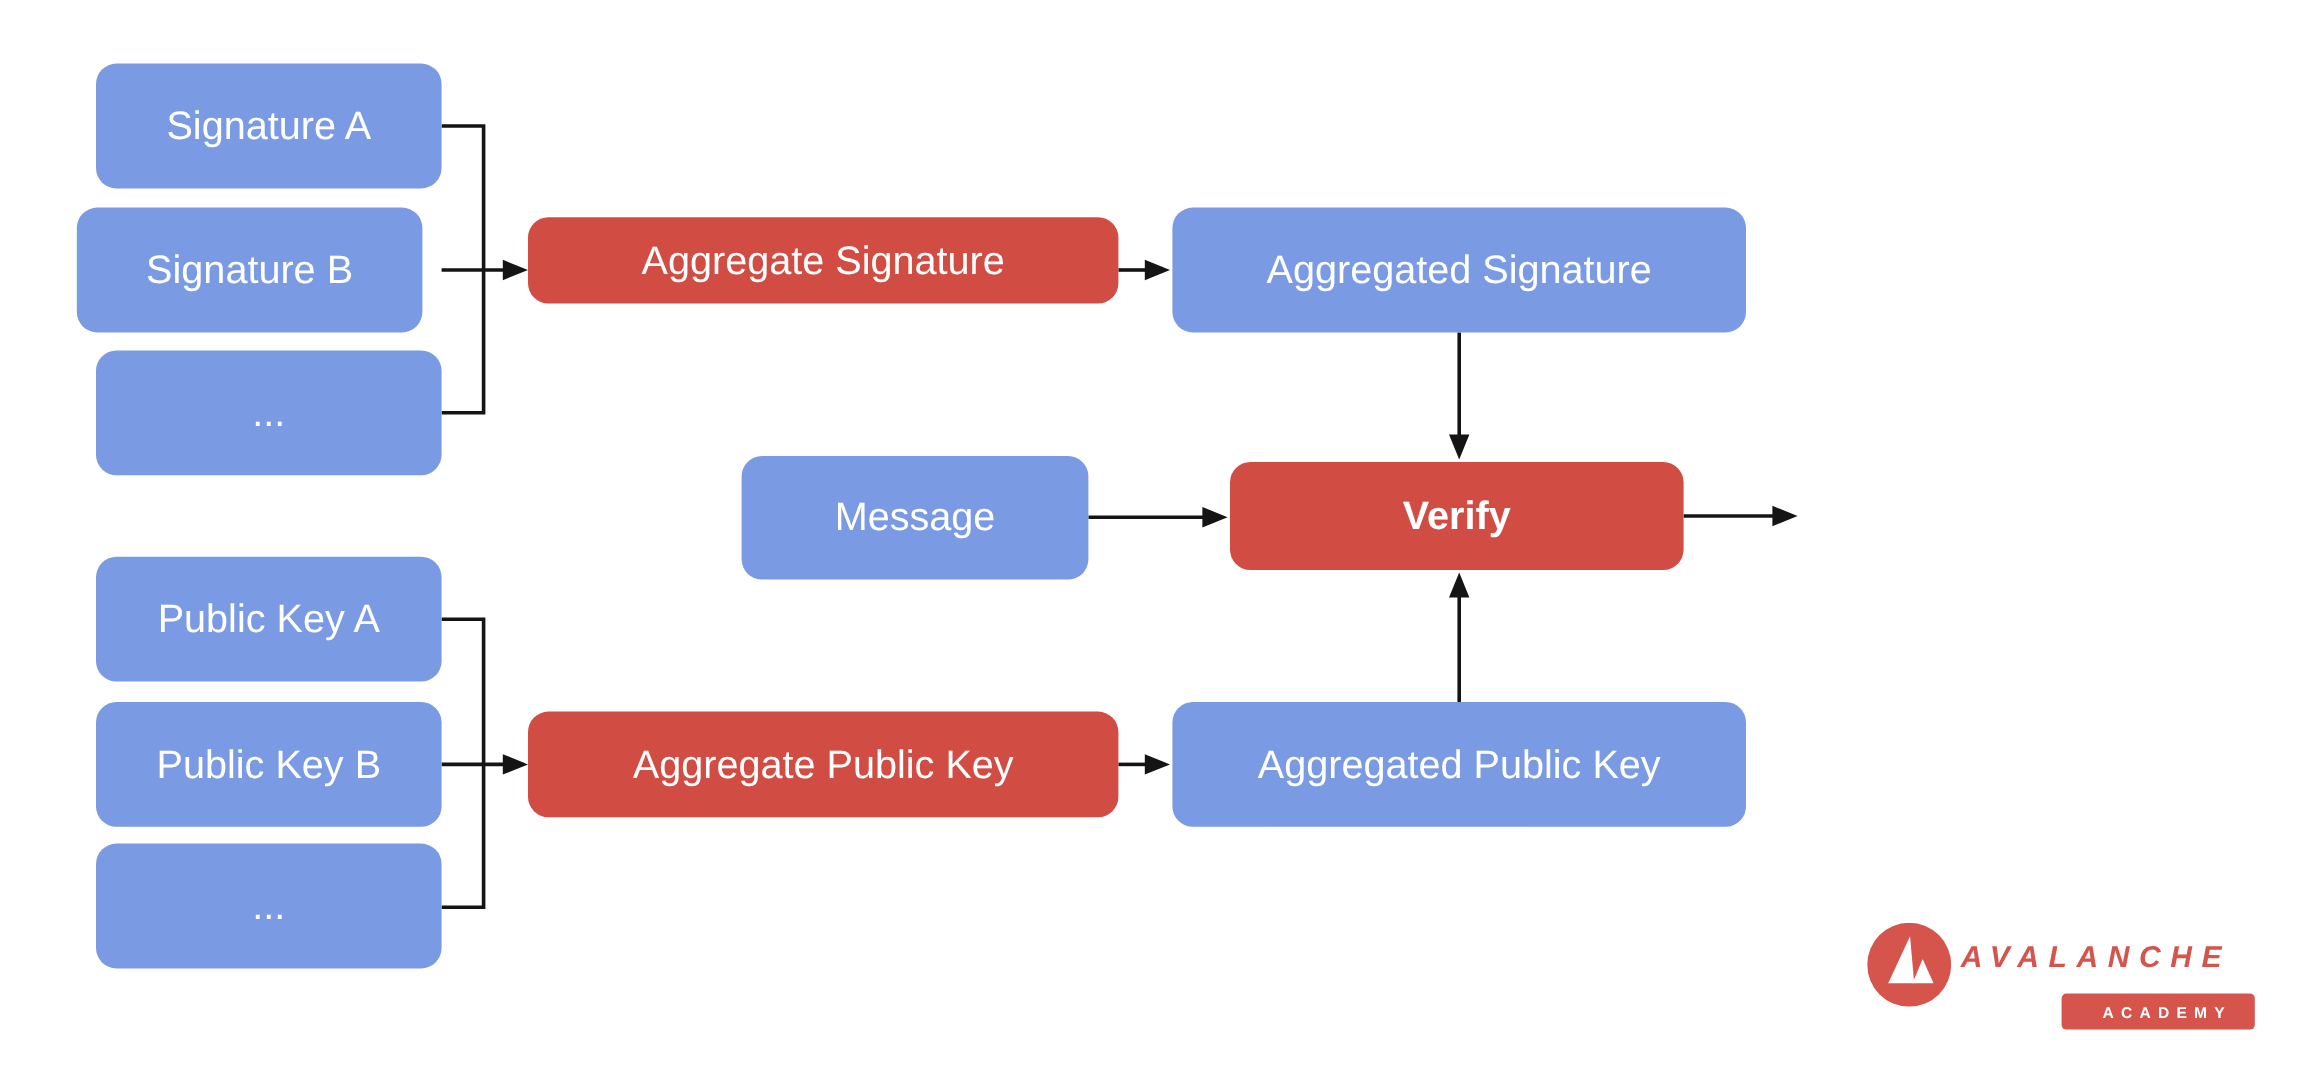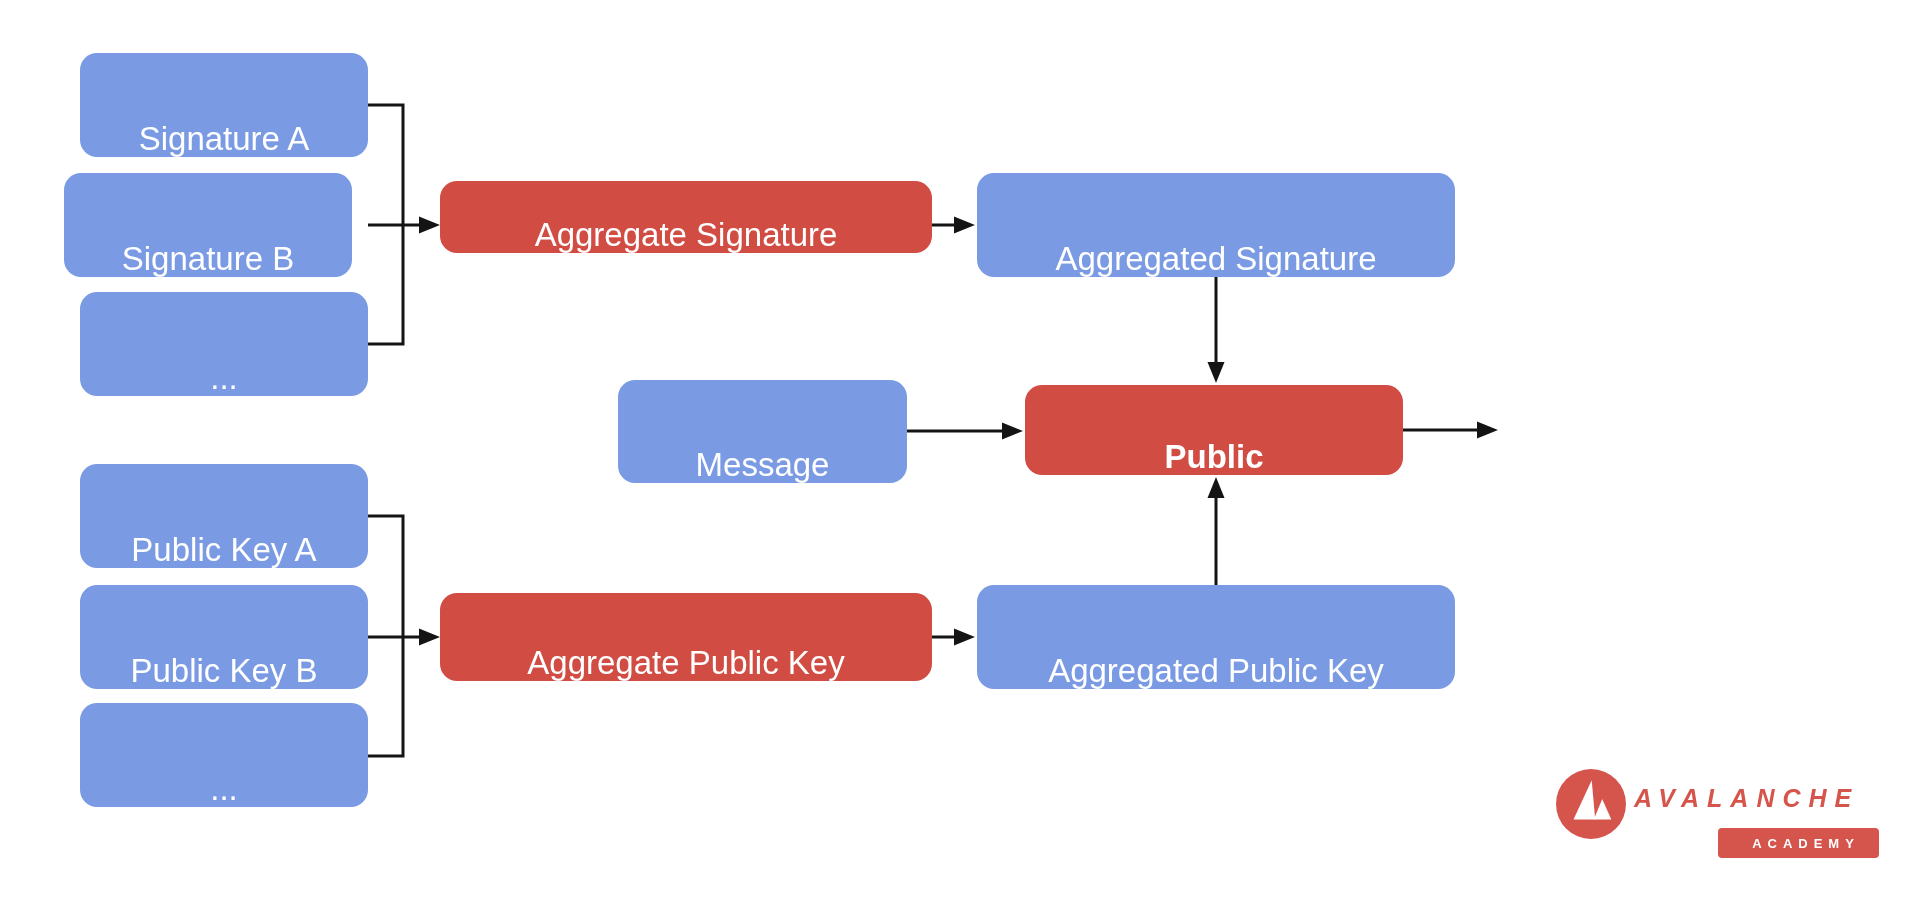--- a/index.html
+++ b/index.html
@@ -17,21 +17,21 @@
   #canvas {
     position: relative;
     width: 1920px;
     height: 904px;
     background: var(--canvas-bg);
     overflow: hidden;
   }
   .node {
     position: absolute;
     display: flex;
-    align-items: flex-end;
+    align-items: center;
     justify-content: center;
     border-radius: 17px;
     color: var(--node-text);
     font-size: 33px;
     line-height: 1.1;
     text-align: center;
     white-space: nowrap;
   }
   .node.blue { background: var(--node-blue); }
   .node.red  { background: var(--node-red); }
@@ -124,21 +124,21 @@
     <span>Aggregate Signature</span>
   </div>
   <div class="node blue" style="left:977px; top:173px; width:478px; height:104px">
     <span>Aggregated Signature</span>
   </div>
 
   <div class="node blue" style="left:618px; top:380px; width:289px; height:103px">
     <span>Message</span>
   </div>
   <div class="node red bold" style="left:1025px; top:385px; width:378px; height:90px">
-    <span>Public</span>
+    <span>Verify</span>
   </div>
 
   <div class="node blue" style="left:80px; top:464px; width:288px; height:104px">
     <span>Public Key A</span>
   </div>
   <div class="node blue" style="left:80px; top:585px; width:288px; height:104px">
     <span>Public Key B</span>
   </div>
   <div class="node blue" style="left:80px; top:703px; width:288px; height:104px">
     <span>...</span>

